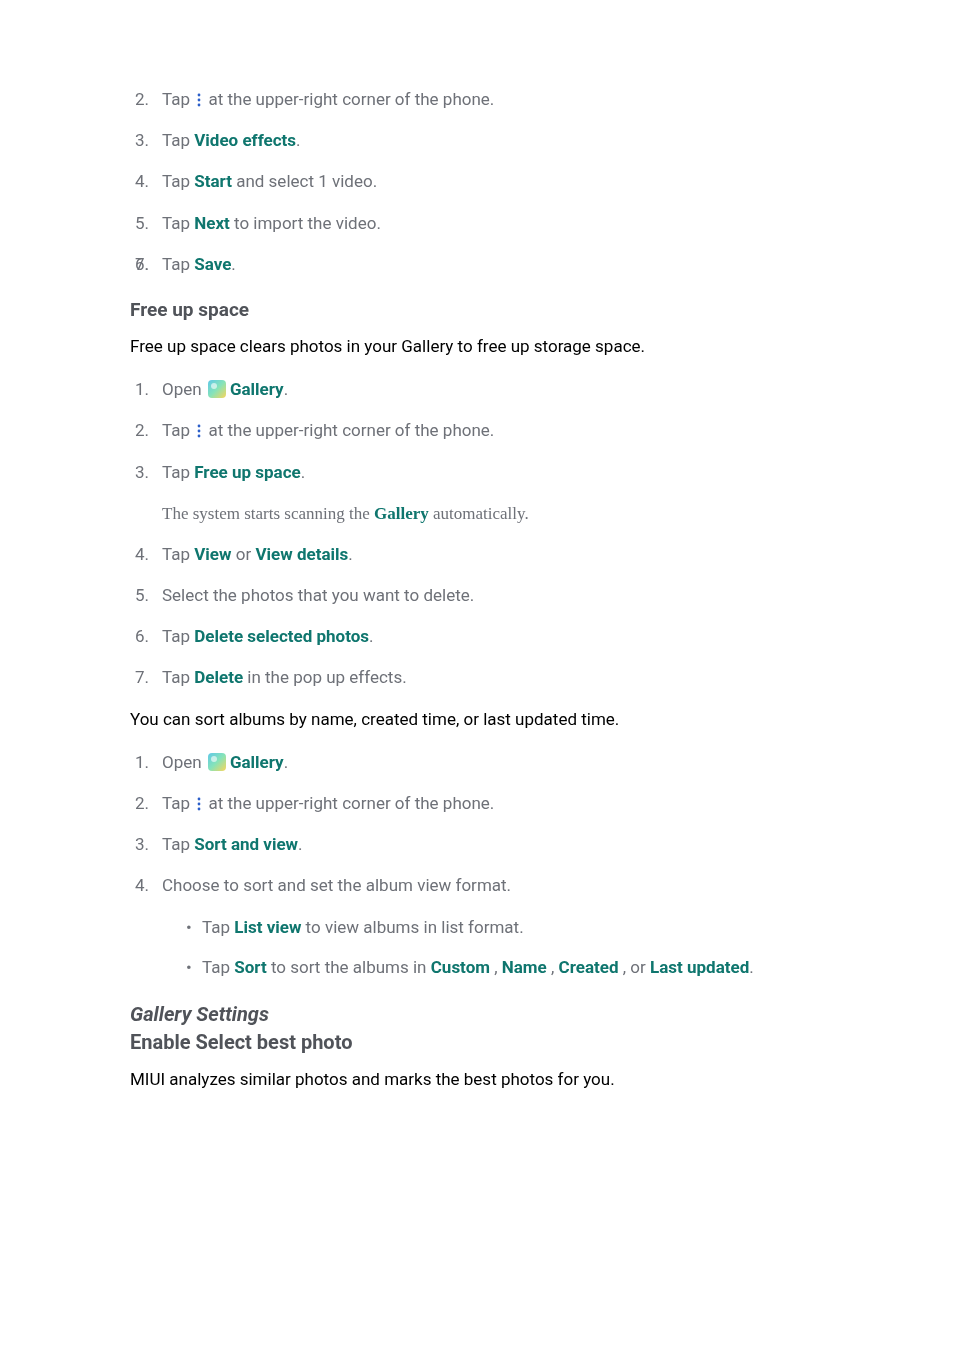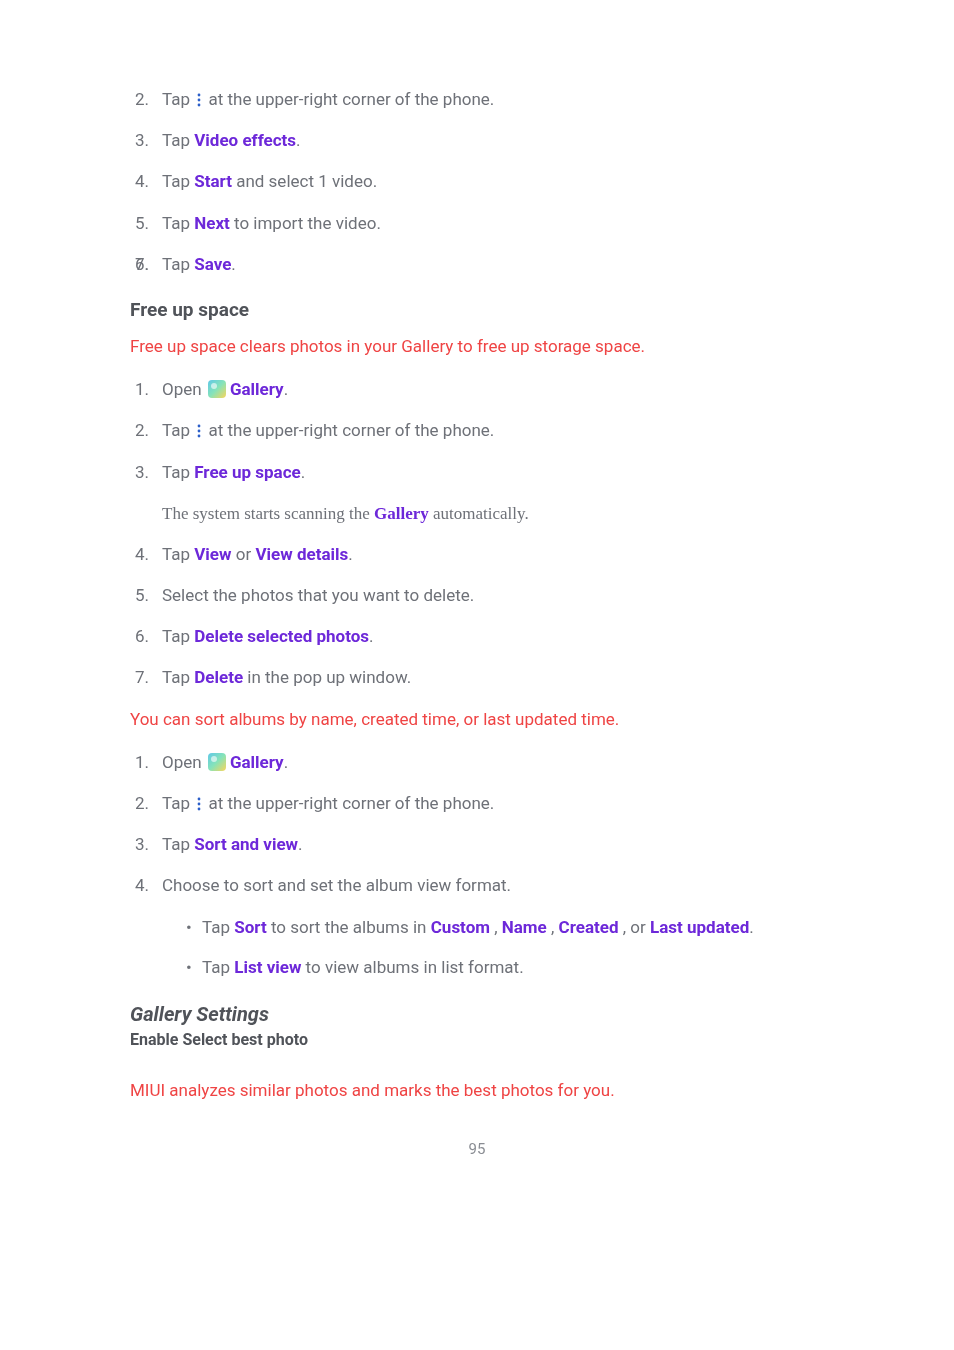--- a/index.html
+++ b/index.html
@@ -29,44 +29,44 @@
   }
   ol.numbered > li .num {
     position: absolute;
     left: 5px;
     top: 0;
     color: #6e7178;
     font-size: 17px;
   }
   .bold {
     font-weight: 700;
-    color: #6d28d9;
+    color: #0f766e;
   }
   h2.section-heading {
     font-size: 19px;
     font-weight: 700;
     color: #505359;
     margin: 20px 0 12px 0;
   }
   h2.major-heading {
     font-size: 20px;
     font-weight: 700;
     color: #505359;
     margin: 22px 0 4px 0;
     font-style: italic;
   }
   h3.sub-heading {
-    font-size: 16px;
-    font-weight: 700;
-    color: #505359;
-    margin: 2px 0 28px 0;
+    font-size: 20px;
+    font-weight: 700;
+    color: #505359;
+    margin: 2px 0 12px 0;
   }
   p.body-text {
     font-size: 17px;
-    color: #ef4444;
+    color: #000000;
     line-height: 1.6;
     margin: 10px 0 16px 0;
   }
   p.inner-text {
     font-size: 17px;
     color: #6e7178;
     line-height: 1.6;
     margin: 14px 0 0 0;
     font-family: Liberation Serif, serif;
   }
@@ -188,21 +188,21 @@
     <li>
       <span class="num">5.</span>
       <span>Select the photos that you want to delete.</span>
     </li>
     <li>
       <span class="num">6.</span>
       <span>Tap </span><span class="bold">Delete selected photos</span><span>.</span>
     </li>
     <li>
       <span class="num">7.</span>
-      <span>Tap </span><span class="bold">Delete</span><span> in the pop up window.</span>
+      <span>Tap </span><span class="bold">Delete</span><span> in the pop up effects.</span>
     </li>
   </ol>
 
   <p class="body-text">You can sort albums by name, created time, or last updated time.</p>
   <ol class="numbered">
     <li>
       <span class="num">1.</span>
       <span>Open </span><span class="gallery-icon"></span><span class="bold">Gallery</span><span>.</span>
     </li>
     <li>
@@ -215,27 +215,26 @@
     </li>
     <li>
       <span class="num">3.</span>
       <span>Tap </span><span class="bold">Sort and view</span><span>.</span>
     </li>
     <li>
       <span class="num">4.</span>
       <span>Choose to sort and set the album view format.</span>
       <ul class="bullets">
         <li>
-          <span>Tap </span><span class="bold">Sort</span><span> to sort the albums in </span><span class="bold">Custom</span><span> , </span><span class="bold">Name</span><span> , </span><span class="bold">Created</span><span> , or </span><span class="bold">Last upda­ted</span><span>.</span>
+          <span>Tap </span><span class="bold">List view</span><span> to view albums in list format.</span>
         </li>
         <li>
-          <span>Tap </span><span class="bold">List view</span><span> to view albums in list format.</span>
+          <span>Tap </span><span class="bold">Sort</span><span> to sort the albums in </span><span class="bold">Custom</span><span> , </span><span class="bold">Name</span><span> , </span><span class="bold">Created</span><span> , or </span><span class="bold">Last upda­ted</span><span>.</span>
         </li>
       </ul>
     </li>
   </ol>
 
   <h2 class="major-heading">Gallery Settings</h2>
   <h3 class="sub-heading">Enable Select best photo</h3>
   <p class="body-text">MIUI analyzes similar photos and marks the best photos for you.</p>
 
-  <div class="page-number">95</div>
 </div>
 
 </body></html>

